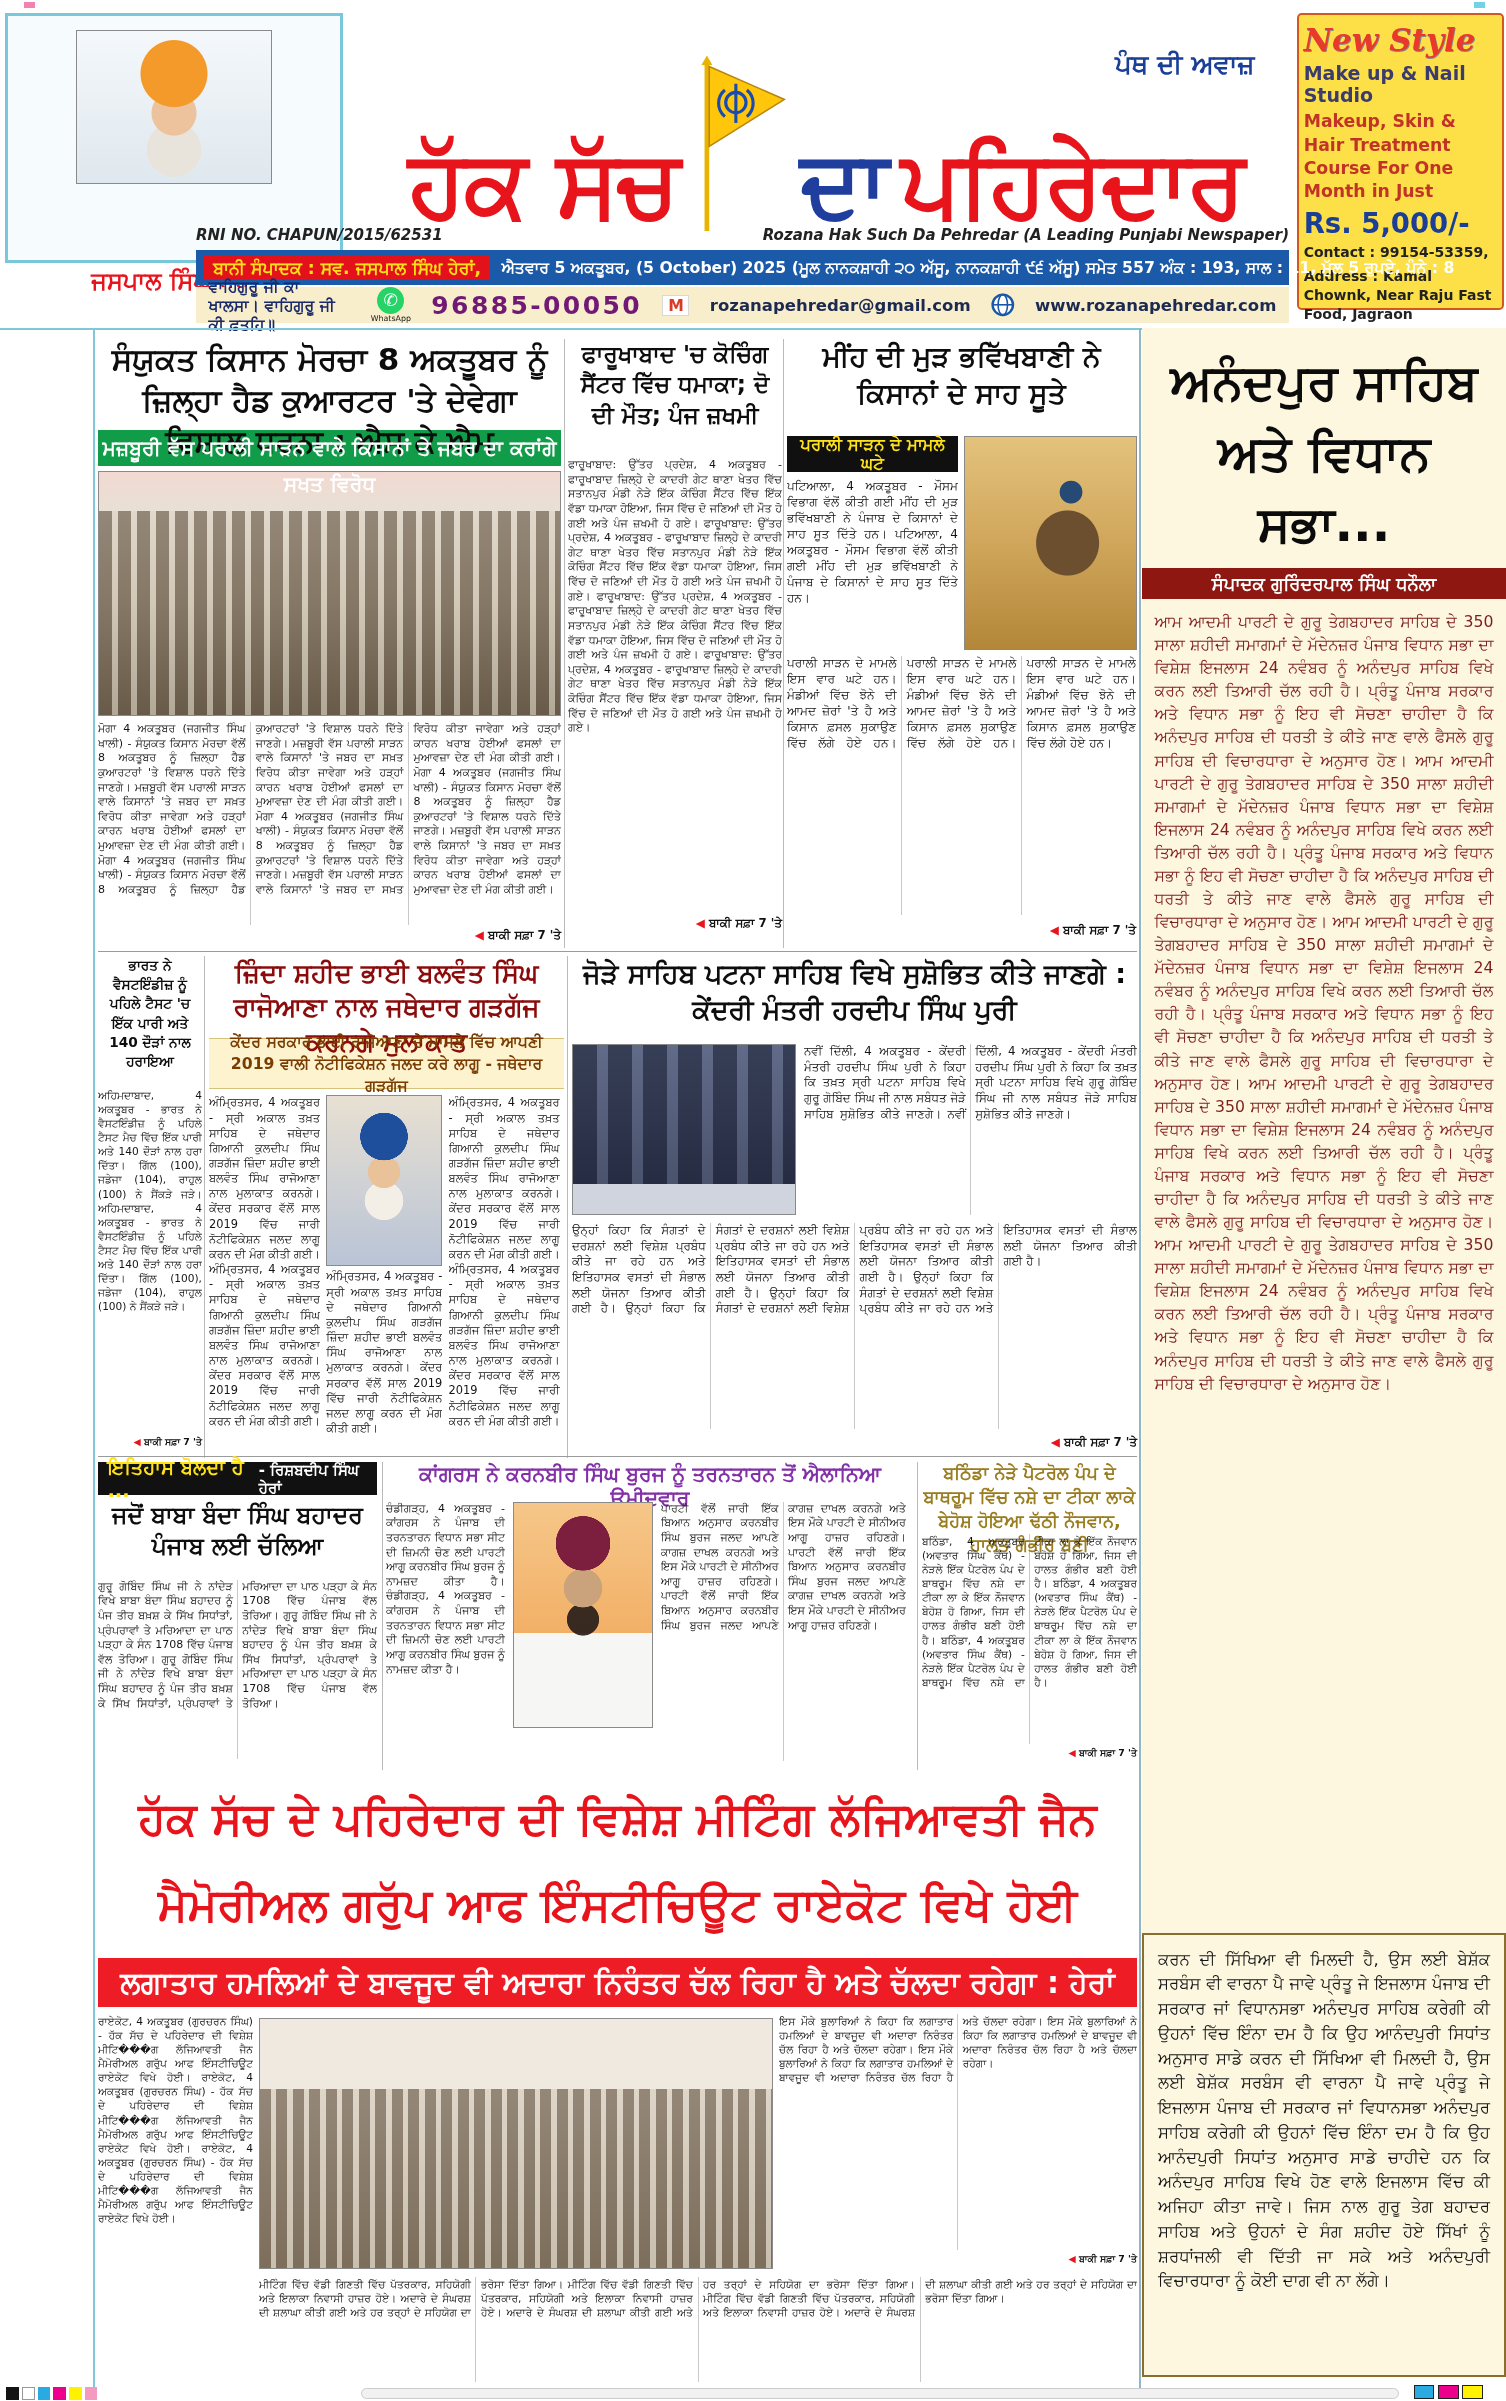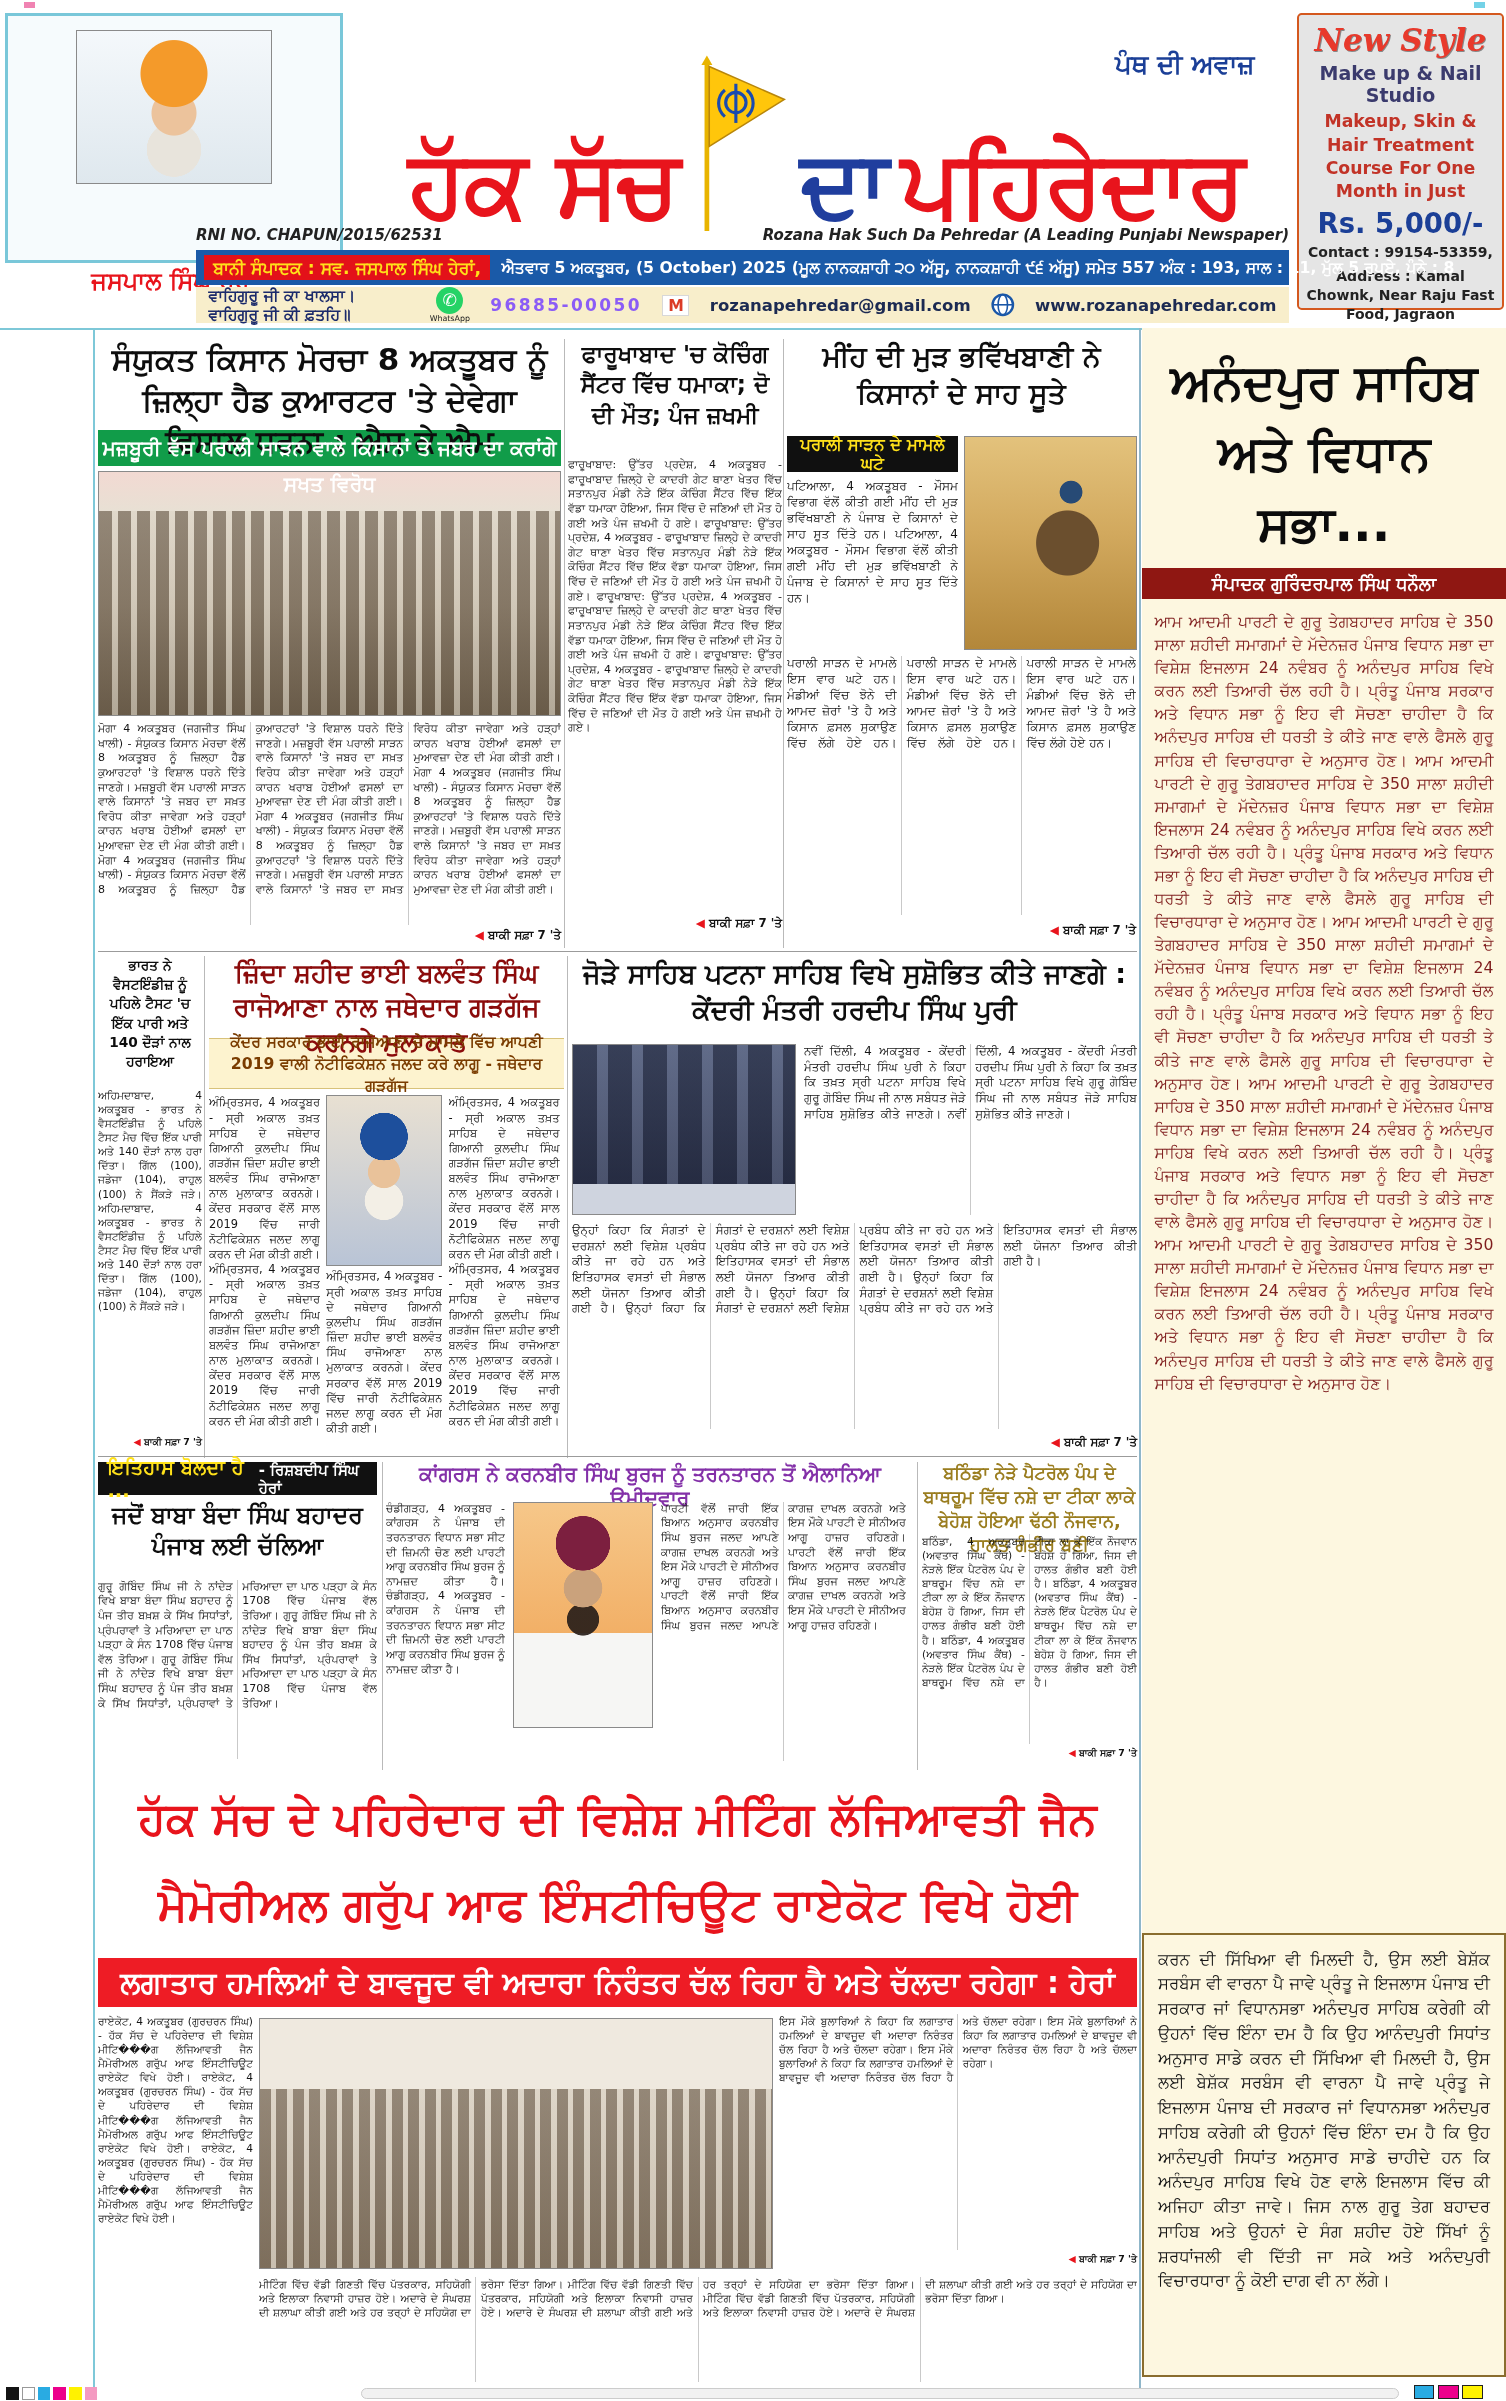--- a/index.html
+++ b/index.html
@@ -16,42 +16,42 @@
   .founder-photo{margin:7.9px auto 0;width:196px;height:154px;}
   .founder-name{left:4.7px;top:267px;width:338px;text-align:center;color:#e8141c;font-weight:800;font-size:24px;}
 
   .masthead{left:361px;top:28px;width:930px;height:203px;display:flex;align-items:flex-end;
             justify-content:center;gap:12.6px;}
   .mast-red{color:#e8141c;font-size:93px;font-weight:900;line-height:1;letter-spacing:-1.6px;}
   .mast-blue{color:#203e9e;font-size:93px;font-weight:900;line-height:1;}
   .tagline{left:1115px;top:49px;width:181px;color:#1b3f97;font-weight:800;font-size:26px;}
 
   .ad-box{left:1297px;top:12.6px;width:207px;height:297px;border:2.4px solid #d4581e;border-radius:4.7px;
-          background:#e5e5e5;box-sizing:border-box;padding:7.9px 4.7px;text-align:center;}
+          background:#fde047;box-sizing:border-box;padding:7.9px 4.7px;text-align:left;}
   .ad-brand{font-family:"DejaVu Serif",serif;font-style:italic;font-weight:bold;color:#e8392b;font-size:31px;
             text-shadow:0.8px 0.8px 0 #888;}
   .ad-sub{color:#3b3b6d;font-weight:800;font-size:19px;margin-top:3.1px;}
   .ad-offer{color:#c23327;font-weight:800;font-size:17.3px;line-height:1.35;margin-top:4.7px;}
   .ad-price{color:#1b3f97;font-weight:900;font-size:27.5px;margin-top:3.1px;}
   .ad-contact{color:#222;font-weight:800;font-size:14px;line-height:1.35;margin-top:4.7px;}
 
   .rni-row{left:196px;top:226px;width:1093px;display:flex;justify-content:space-between;
            font-style:italic;font-weight:bold;font-size:15px;color:#222;}
   .blue-band{left:196px;top:250px;width:1093px;height:35px;background:#1a5aa8;display:flex;
              align-items:center;box-sizing:border-box;padding:0 7.9px;gap:11px;}
   .founder-chip{background:#e31119;color:#ffe11a;font-weight:800;font-size:17.3px;padding:2.4px 9.4px;white-space:nowrap;}
   .dateline{color:#ffffff;font-weight:700;font-size:15.7px;white-space:nowrap;}
   .cream-band{left:196px;top:287px;width:1093px;height:36px;background:#f8eecb;display:flex;
               align-items:center;box-sizing:border-box;padding:0 12.6px;gap:20.4px;}
   .khalsa{color:#1b2a6b;font-weight:700;font-size:15.7px;flex:1;}
   .wa-icon{width:27px;height:27px;border-radius:50%;background:#25d366;color:#fff;font-size:17.3px;
            display:flex;align-items:center;justify-content:center;}
   .wa-wrap{display:flex;flex-direction:column;align-items:center;line-height:1;}
   .wa-label{font-size:7.9px;color:#222;margin-top:0.8px;}
-  .wa-num{color:#8b5cf6;font-weight:900;font-size:17px;letter-spacing:2.4px;}
+  .wa-num{color:#701a75;font-weight:900;font-size:25px;letter-spacing:2.4px;}
   .gm-icon{width:25px;height:19px;background:#fff;border:1.6px solid #d8d8d8;color:#db3b26;font-weight:900;
            font-size:15.7px;display:flex;align-items:center;justify-content:center;}
   .band-link{color:#1c2a52;font-weight:800;font-size:16.5px;}
   .hr-teal{background:#7ec8d8;}
 
   
   .photo{box-sizing:border-box;border:0.8px solid #8a8a8a;}
   .ph-crowd{background:
     linear-gradient(180deg,#f2d9d2 0%,#e8e0d4 16%,rgba(0,0,0,0) 16%),
     repeating-linear-gradient(90deg, rgba(70,55,40,.45) 0 12.6px, rgba(245,240,230,.4) 12.6px 19px),

